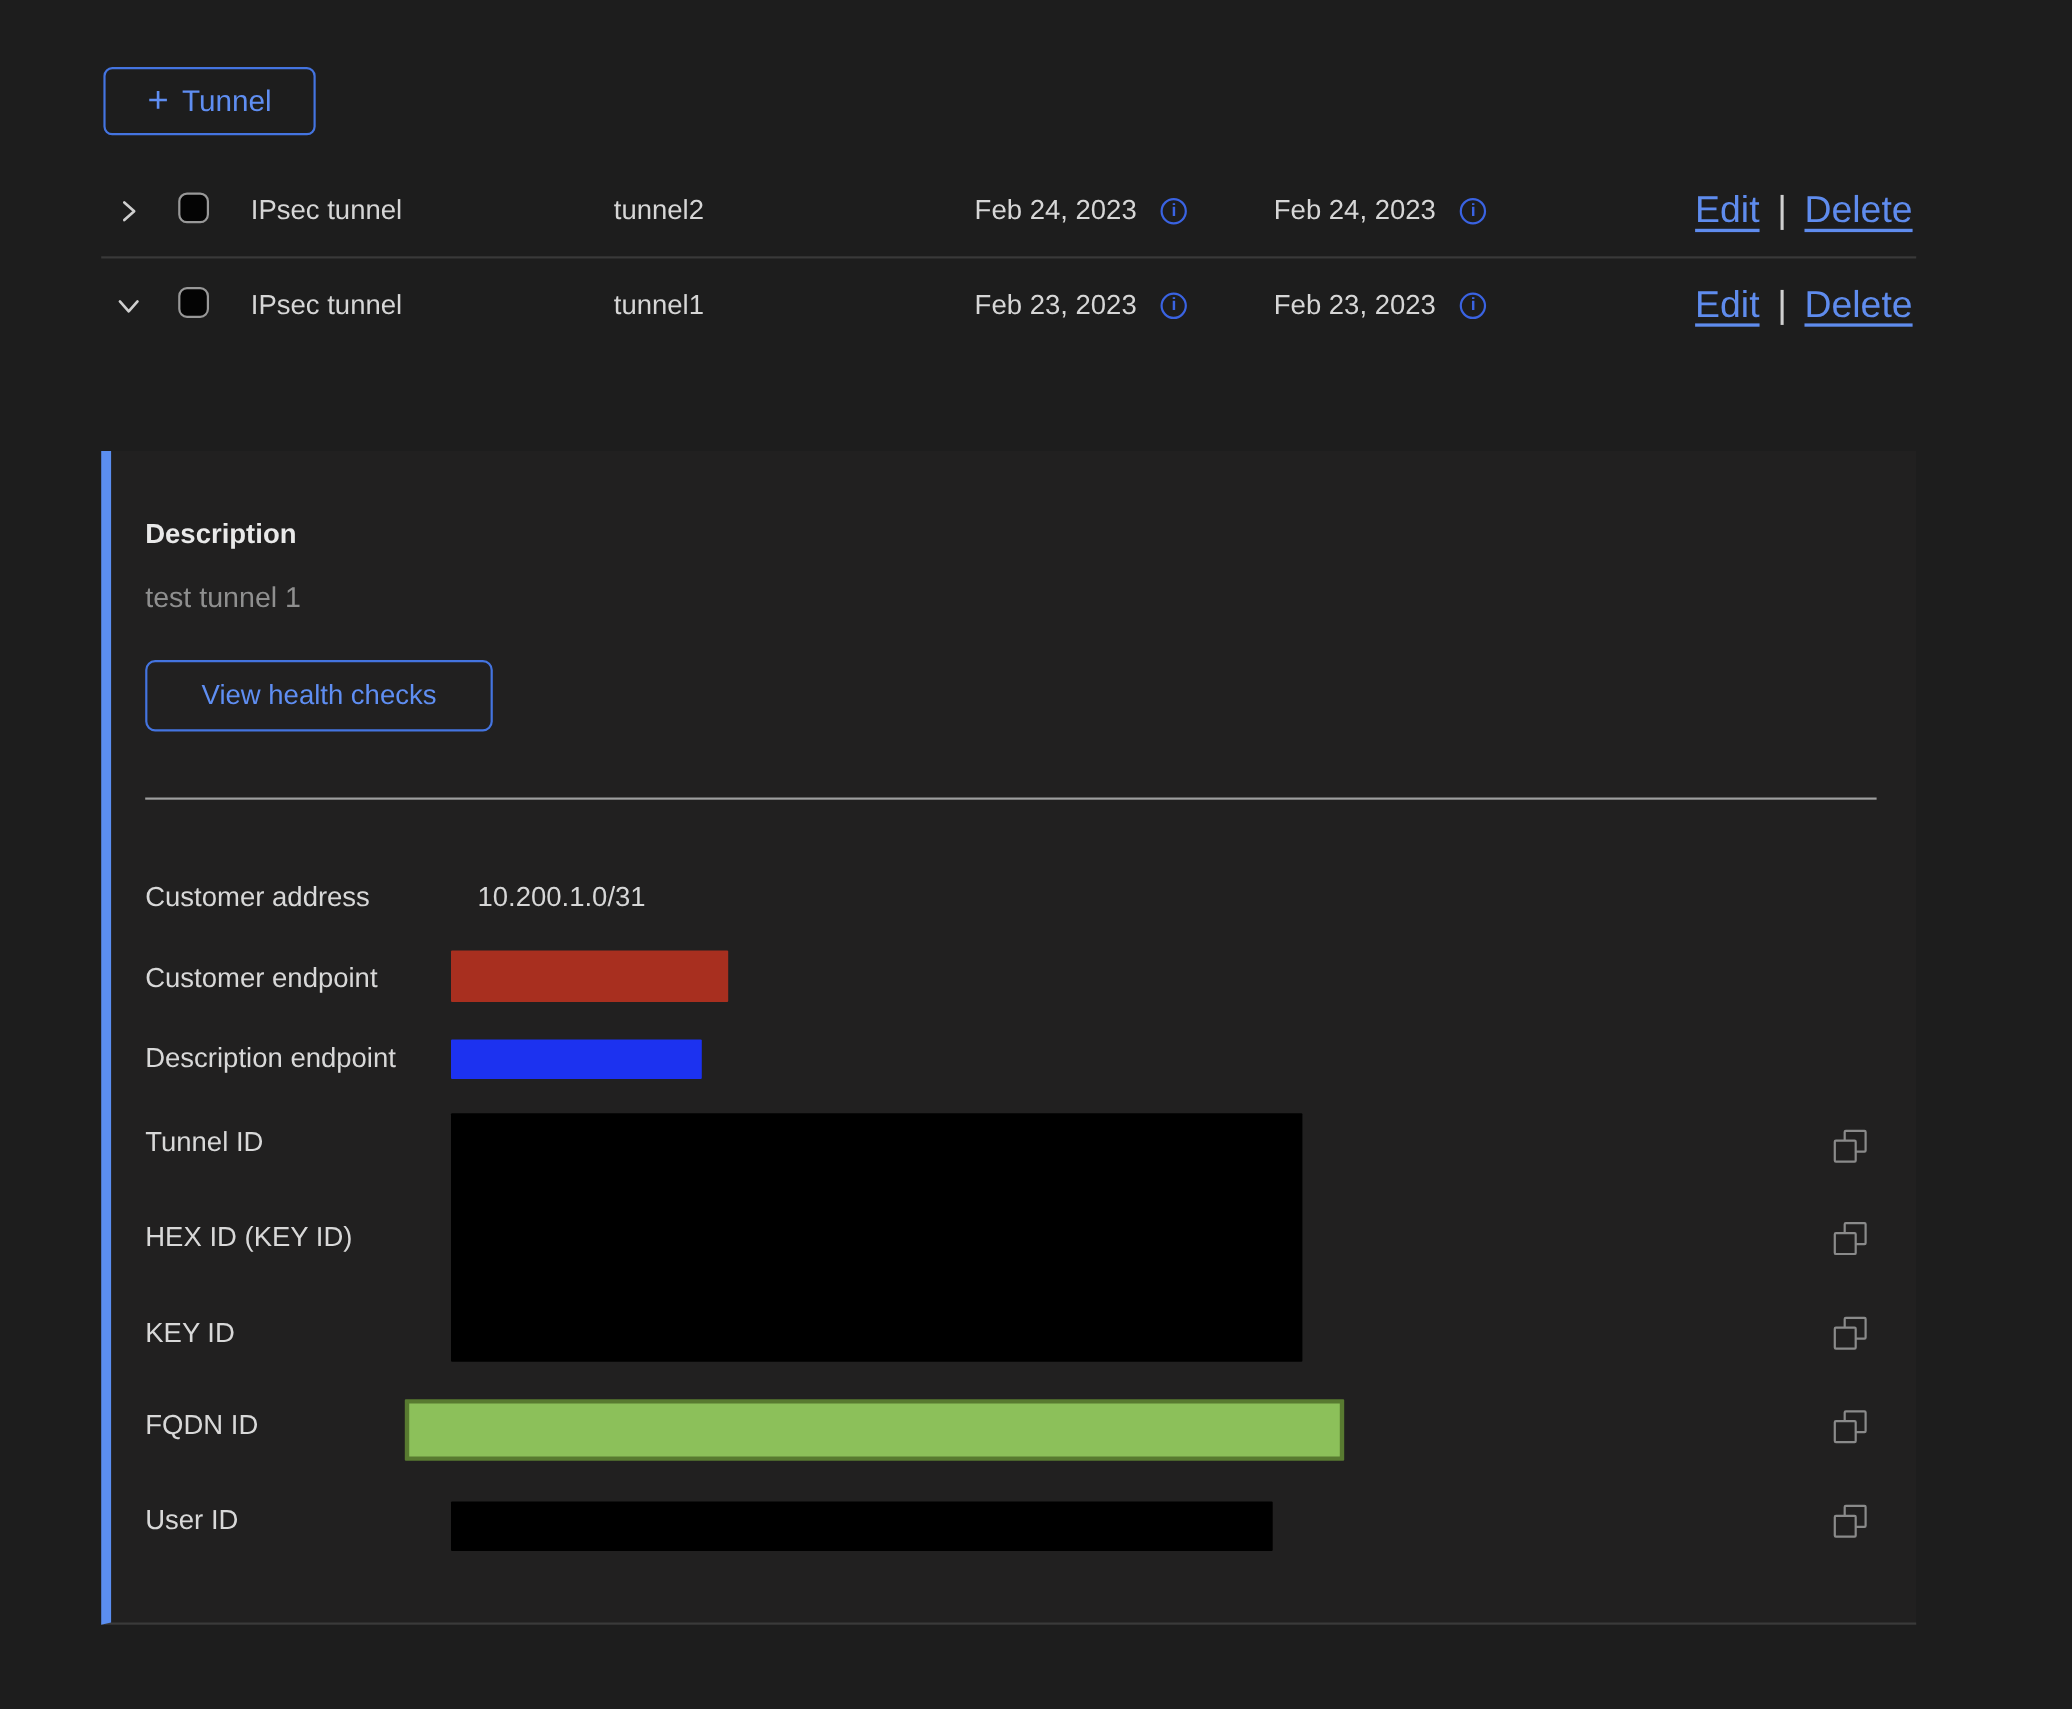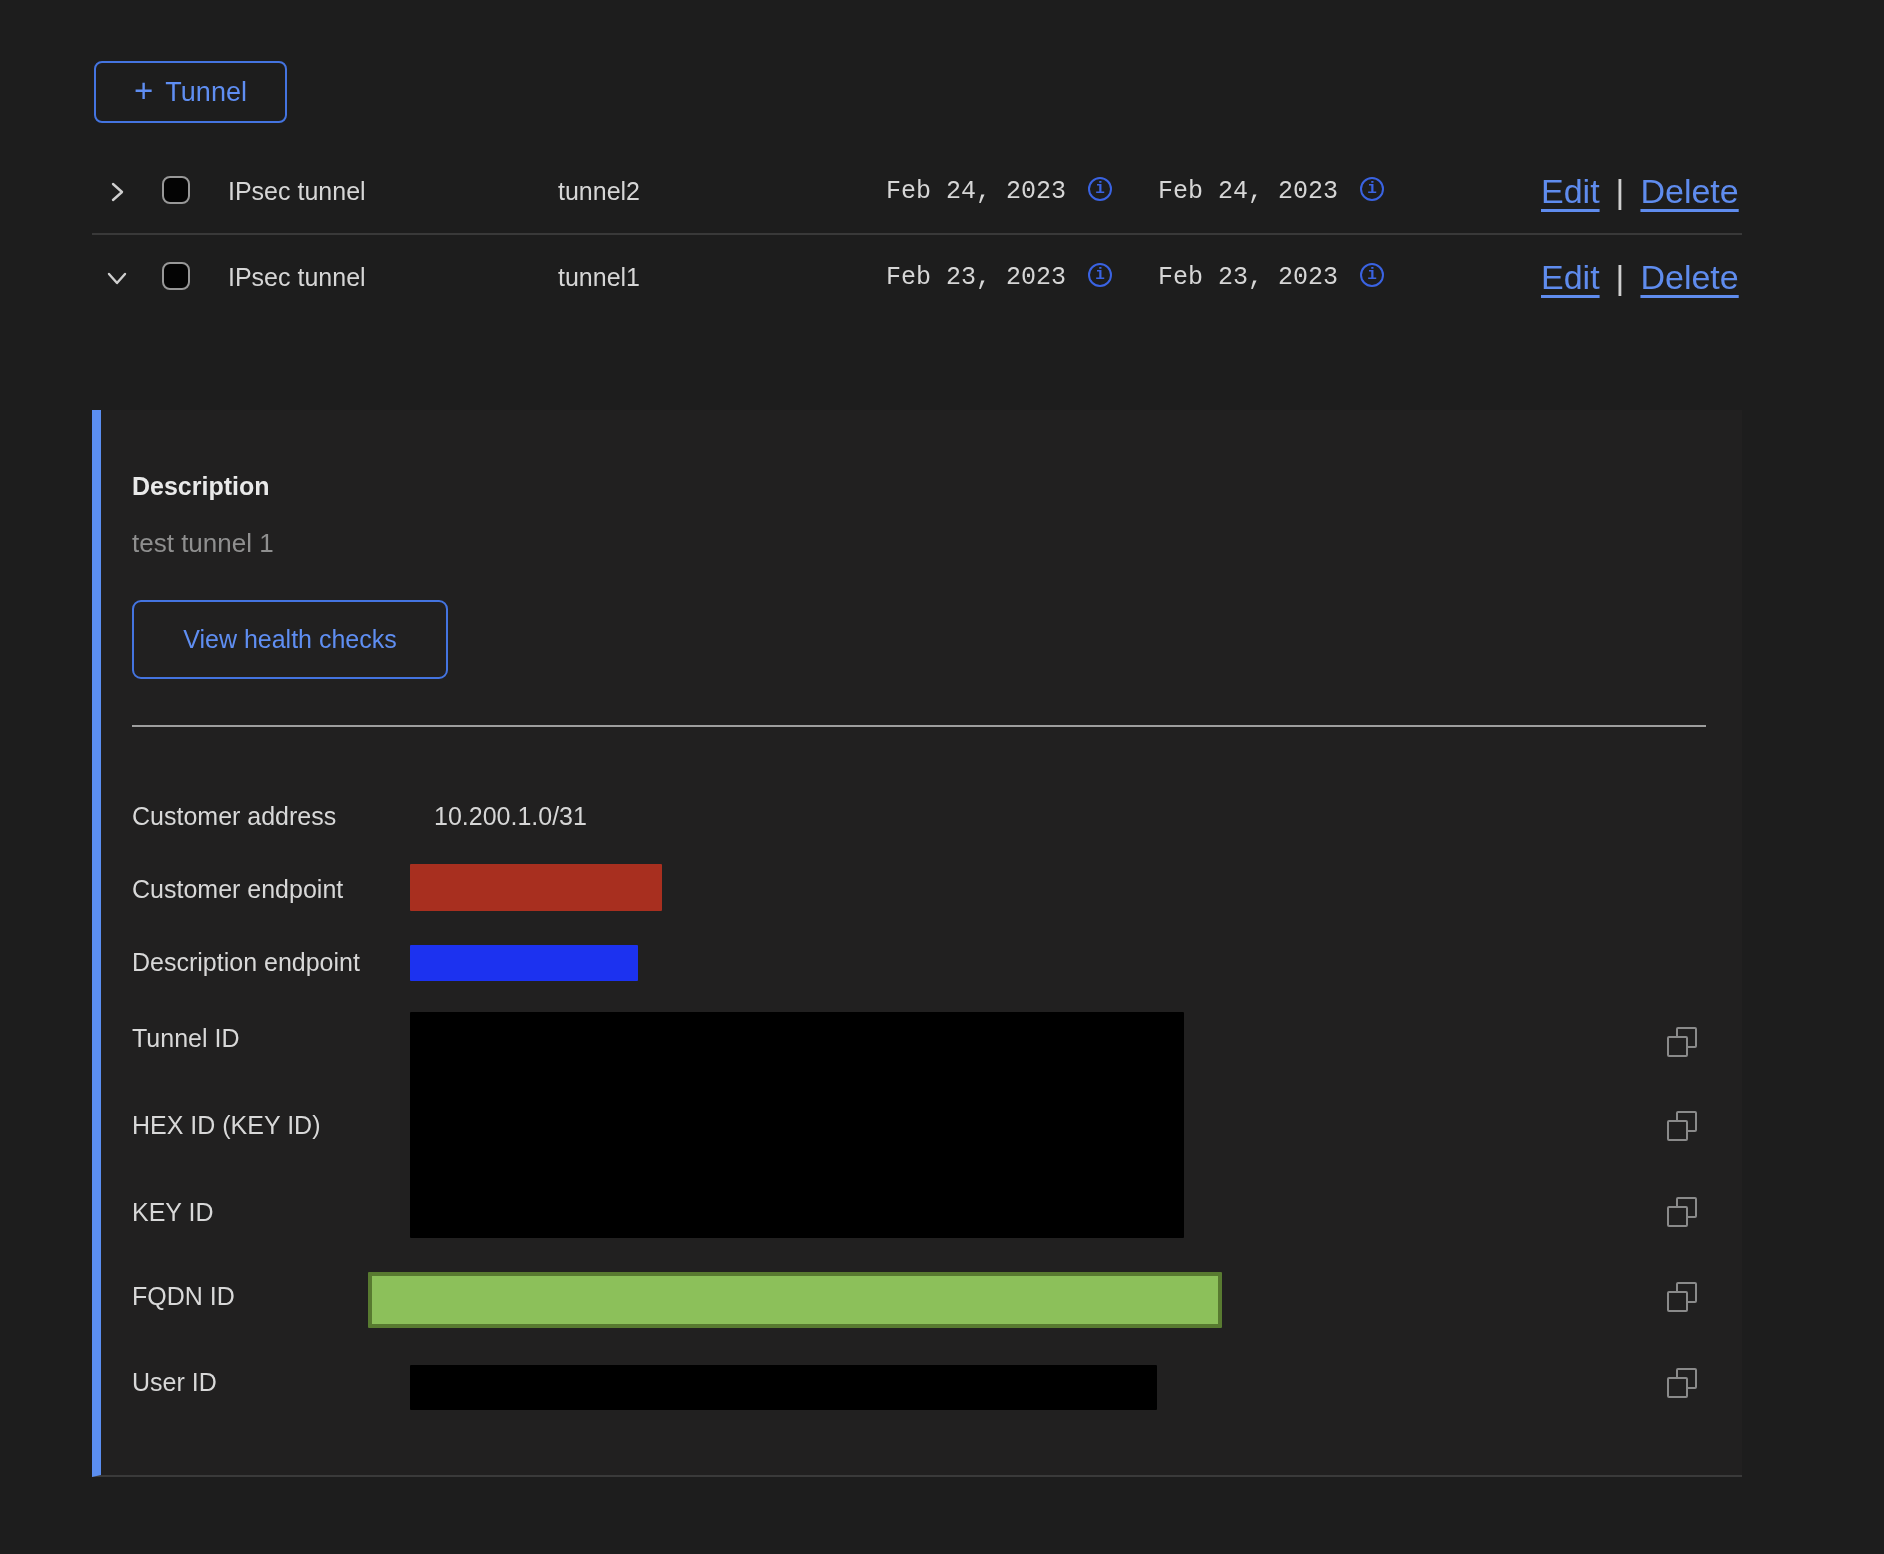--- a/index.html
+++ b/index.html
@@ -42,21 +42,21 @@
 
   .expander { padding-left: 12px; display: flex; align-items: center; cursor: pointer; }
   .checkbox {
     width: 28px; height: 28px;
     border: 2px solid #989898;
     border-radius: 8px;
     background: #040404;
     cursor: pointer;
   }
 
-  .date-cell { display: flex; gap: 22px; font-family: Liberation Mono, monospace; }
+  .date-cell { display: flex; align-items: center; gap: 22px; }
   .info-icon {
     width: 24px; height: 24px;
     border: 2px solid #3a63e2;
     border-radius: 50%;
     color: #3a63e2;
     display: inline-flex; align-items: center; justify-content: center;
     font-size: 16px; font-weight: 700;
     cursor: pointer; flex: none;
   }
   .info-icon::after { content: "i"; }
@@ -73,21 +73,21 @@
     position: absolute; left: 92px; top: 410px;
     width: 1650px; height: 1067px;
     background: #212020;
     border-left: 9px solid #5b8ef0;
     border-bottom: 2px solid #3a3a3a;
   }
   .panel > * { position: absolute; }
   .p-desc-label { left: 31px; top: 34px; font-size: 25px; font-weight: 700; color: #e9e9e9; margin-top: 28px; }
   .p-desc-text  { left: 31px; top: 118px; font-size: 26px; color: #8f8f8f; }
   .health-btn {
-    left: 31px; top: 190px; width: 316px; height: 79px;
+    left: 31px; top: 190px; width: 316px; height: 65px;
     background: transparent;
     border: 2px solid #4474e0; border-radius: 9px;
     color: #5f8ef2; font-family: "Liberation Sans", sans-serif; font-size: 25px;
     display: flex; align-items: center; justify-content: center;
     cursor: pointer;
   }
   .p-divider { left: 31px; top: 315px; width: 1574px; height: 0; border-top: 2px solid #9e9e9e; }
 
   .p-label { left: 31px; font-size: 25px; color: #d8d8d8; line-height: 32px; height: 32px; }
   .lbl-interface { top: 390px; }

